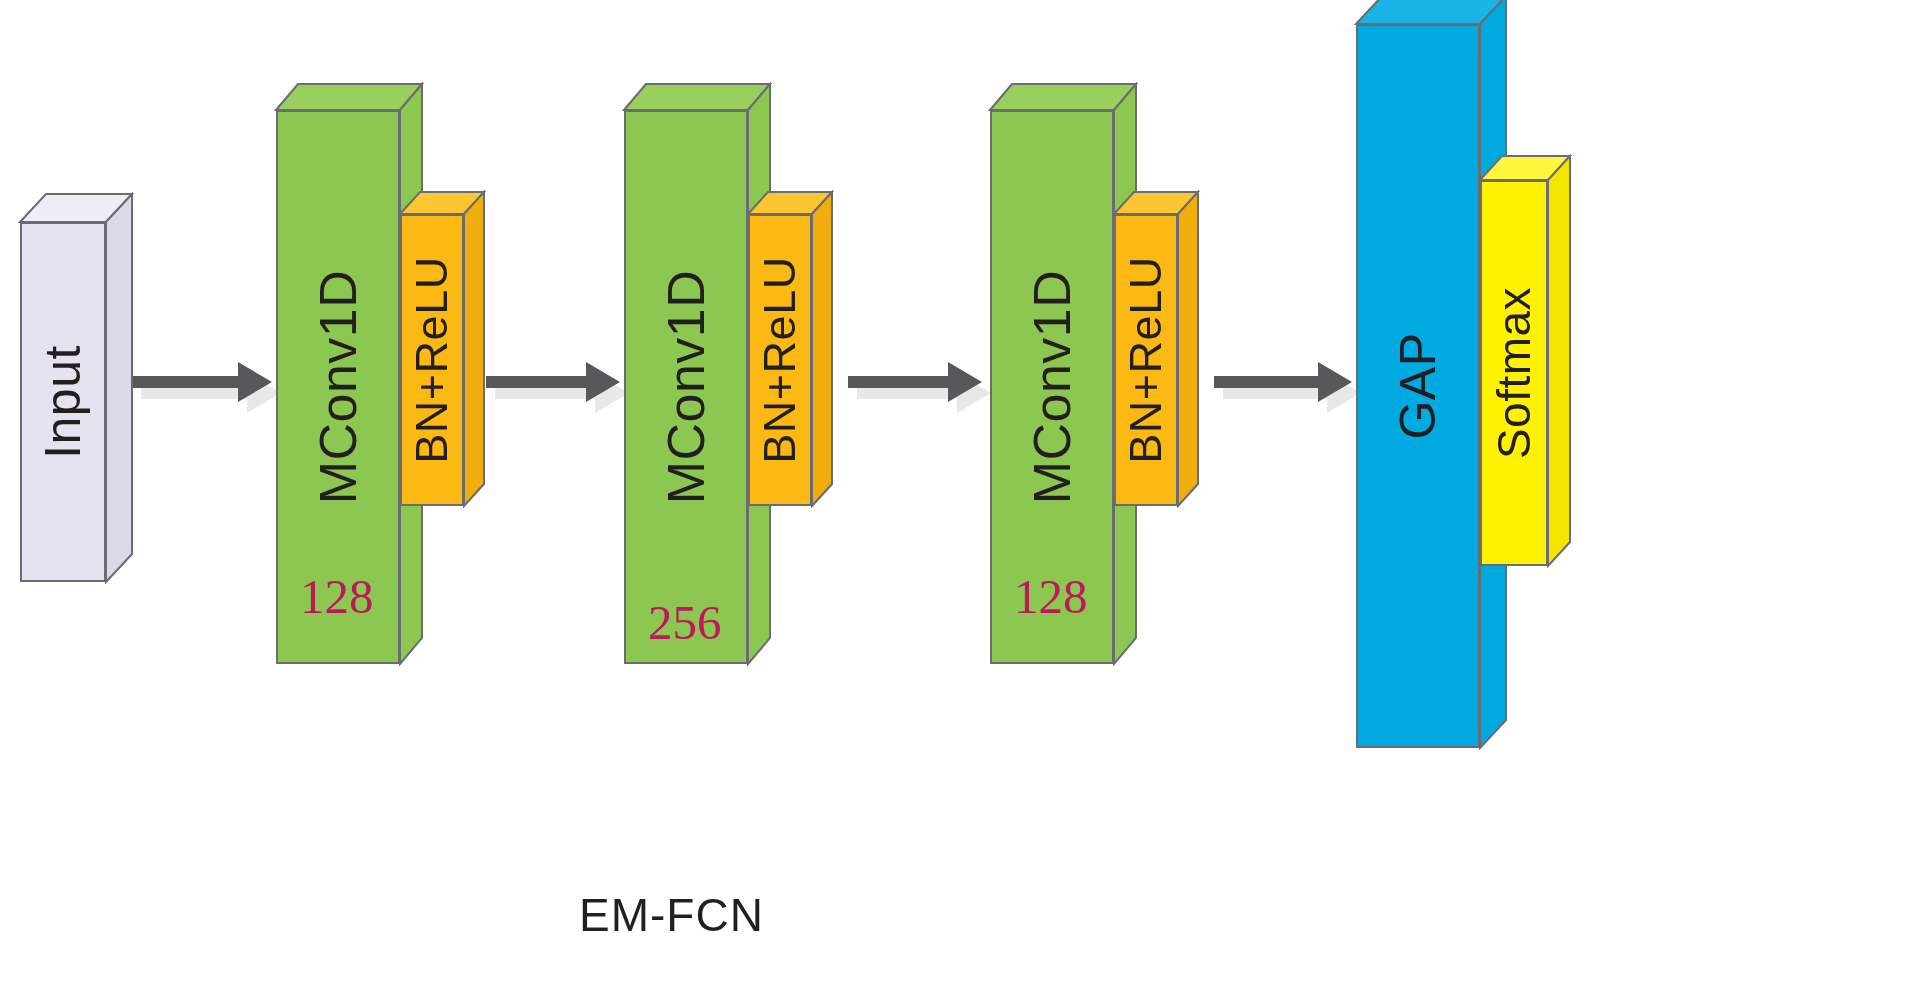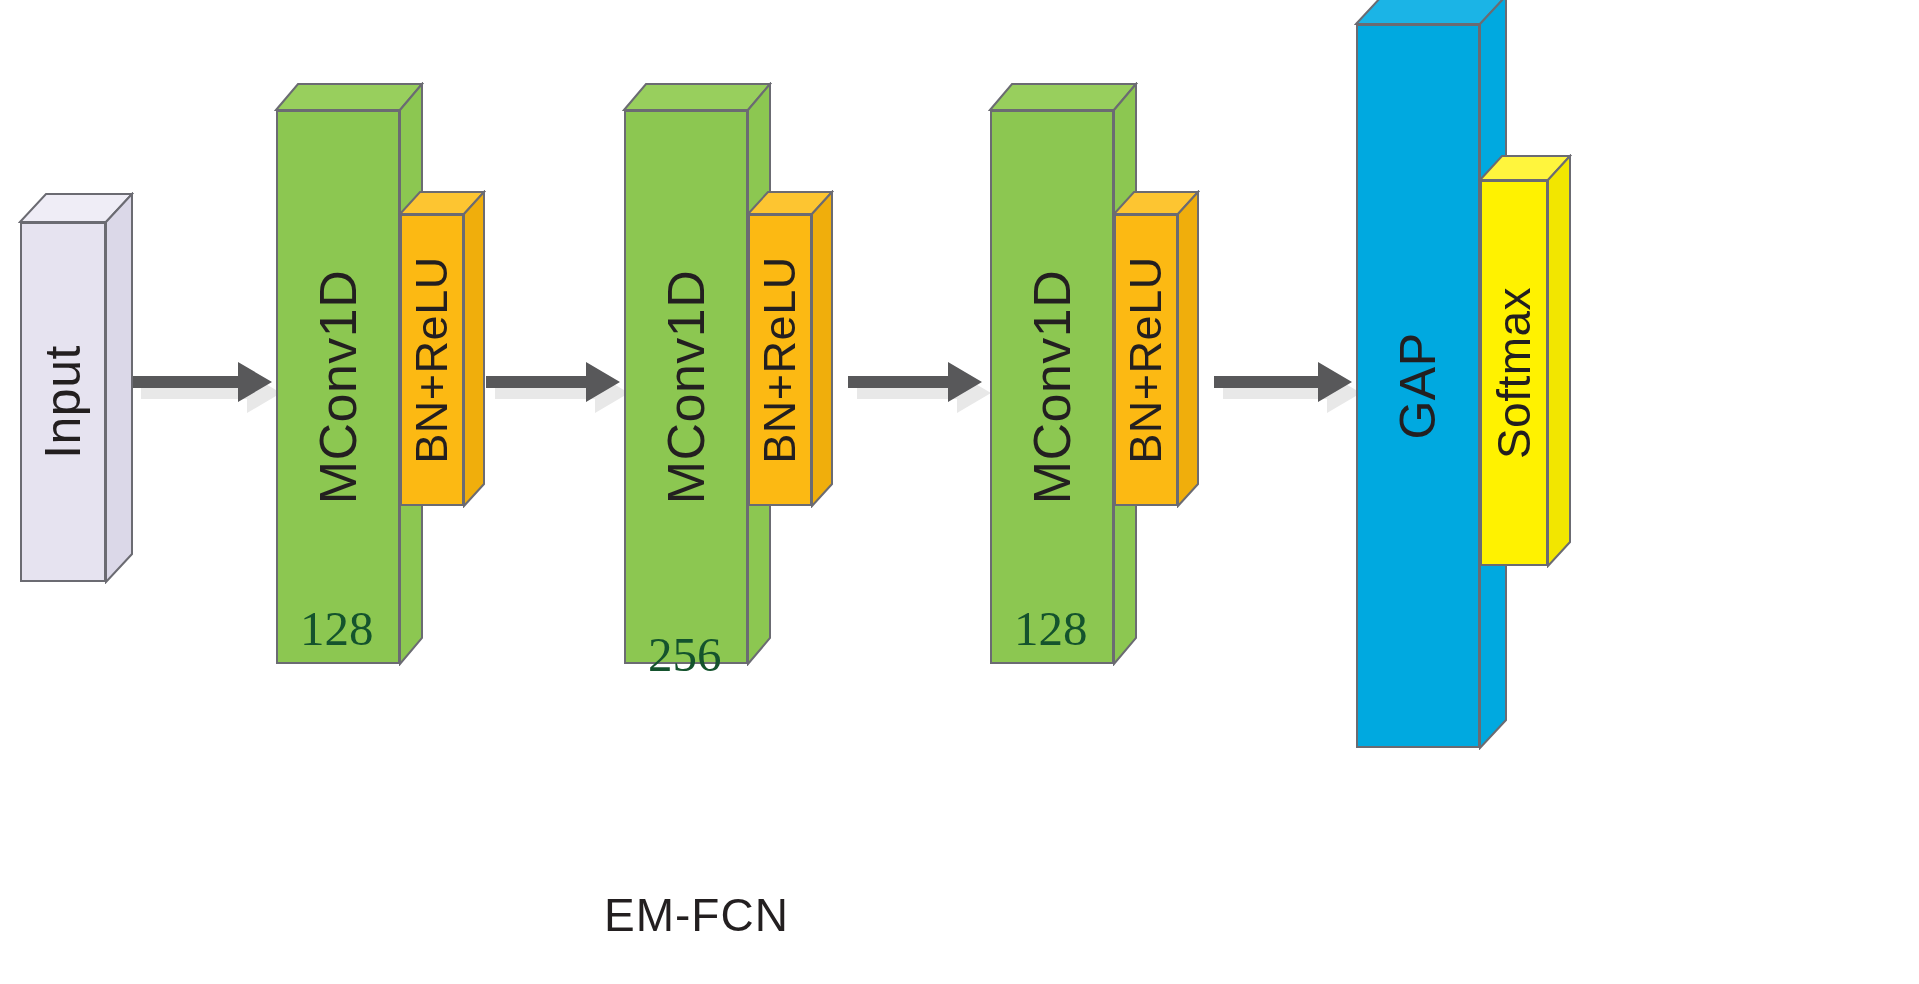--- a/index.html
+++ b/index.html
@@ -30,24 +30,23 @@
     white-space:nowrap;
     color:#231f20;
     font-weight:400;
     letter-spacing:0.5px;
   }
 
   
   .numlabel{
     position:absolute;
     font-family:"Liberation Serif", serif;
-    font-size:49px;color:#14532d;
+    font-size:49px;color:#be185d;
     text-align:center;
     pointer-events:none;
-    margin-top:32px;
   }
 
   
   .arrow{position:absolute;}
   .arrow svg{display:block;overflow:visible;}
 
   
   #diagram-title{
     position:absolute;
     text-align:center;
@@ -203,14 +202,14 @@
           <polygon points="0,14 104,14 104,0 138,20 104,40 104,26 0,26" fill="#e8e8e8" transform="translate(9,11)"></polygon>
           <polygon points="0,14 104,14 104,0 138,20 104,40 104,26 0,26" fill="#58585a"></polygon>
         </svg>
       </div>
     </div>
   <div id="numbers-layer">
       <div class="numlabel" style="left: 300px; top: 568px; z-index: 60;">128</div>
       <div class="numlabel" style="left: 648px; top: 594px; z-index: 60;">256</div>
       <div class="numlabel" style="left: 1014px; top: 568px; z-index: 60;">128</div>
     </div>
-  <div id="diagram-title" style="left: 604px; top: 888px;">EM-FCN</div>
+  <div id="diagram-title" style="left: 579px; top: 888px;">EM-FCN</div>
 </div>
 
 </body></html>

